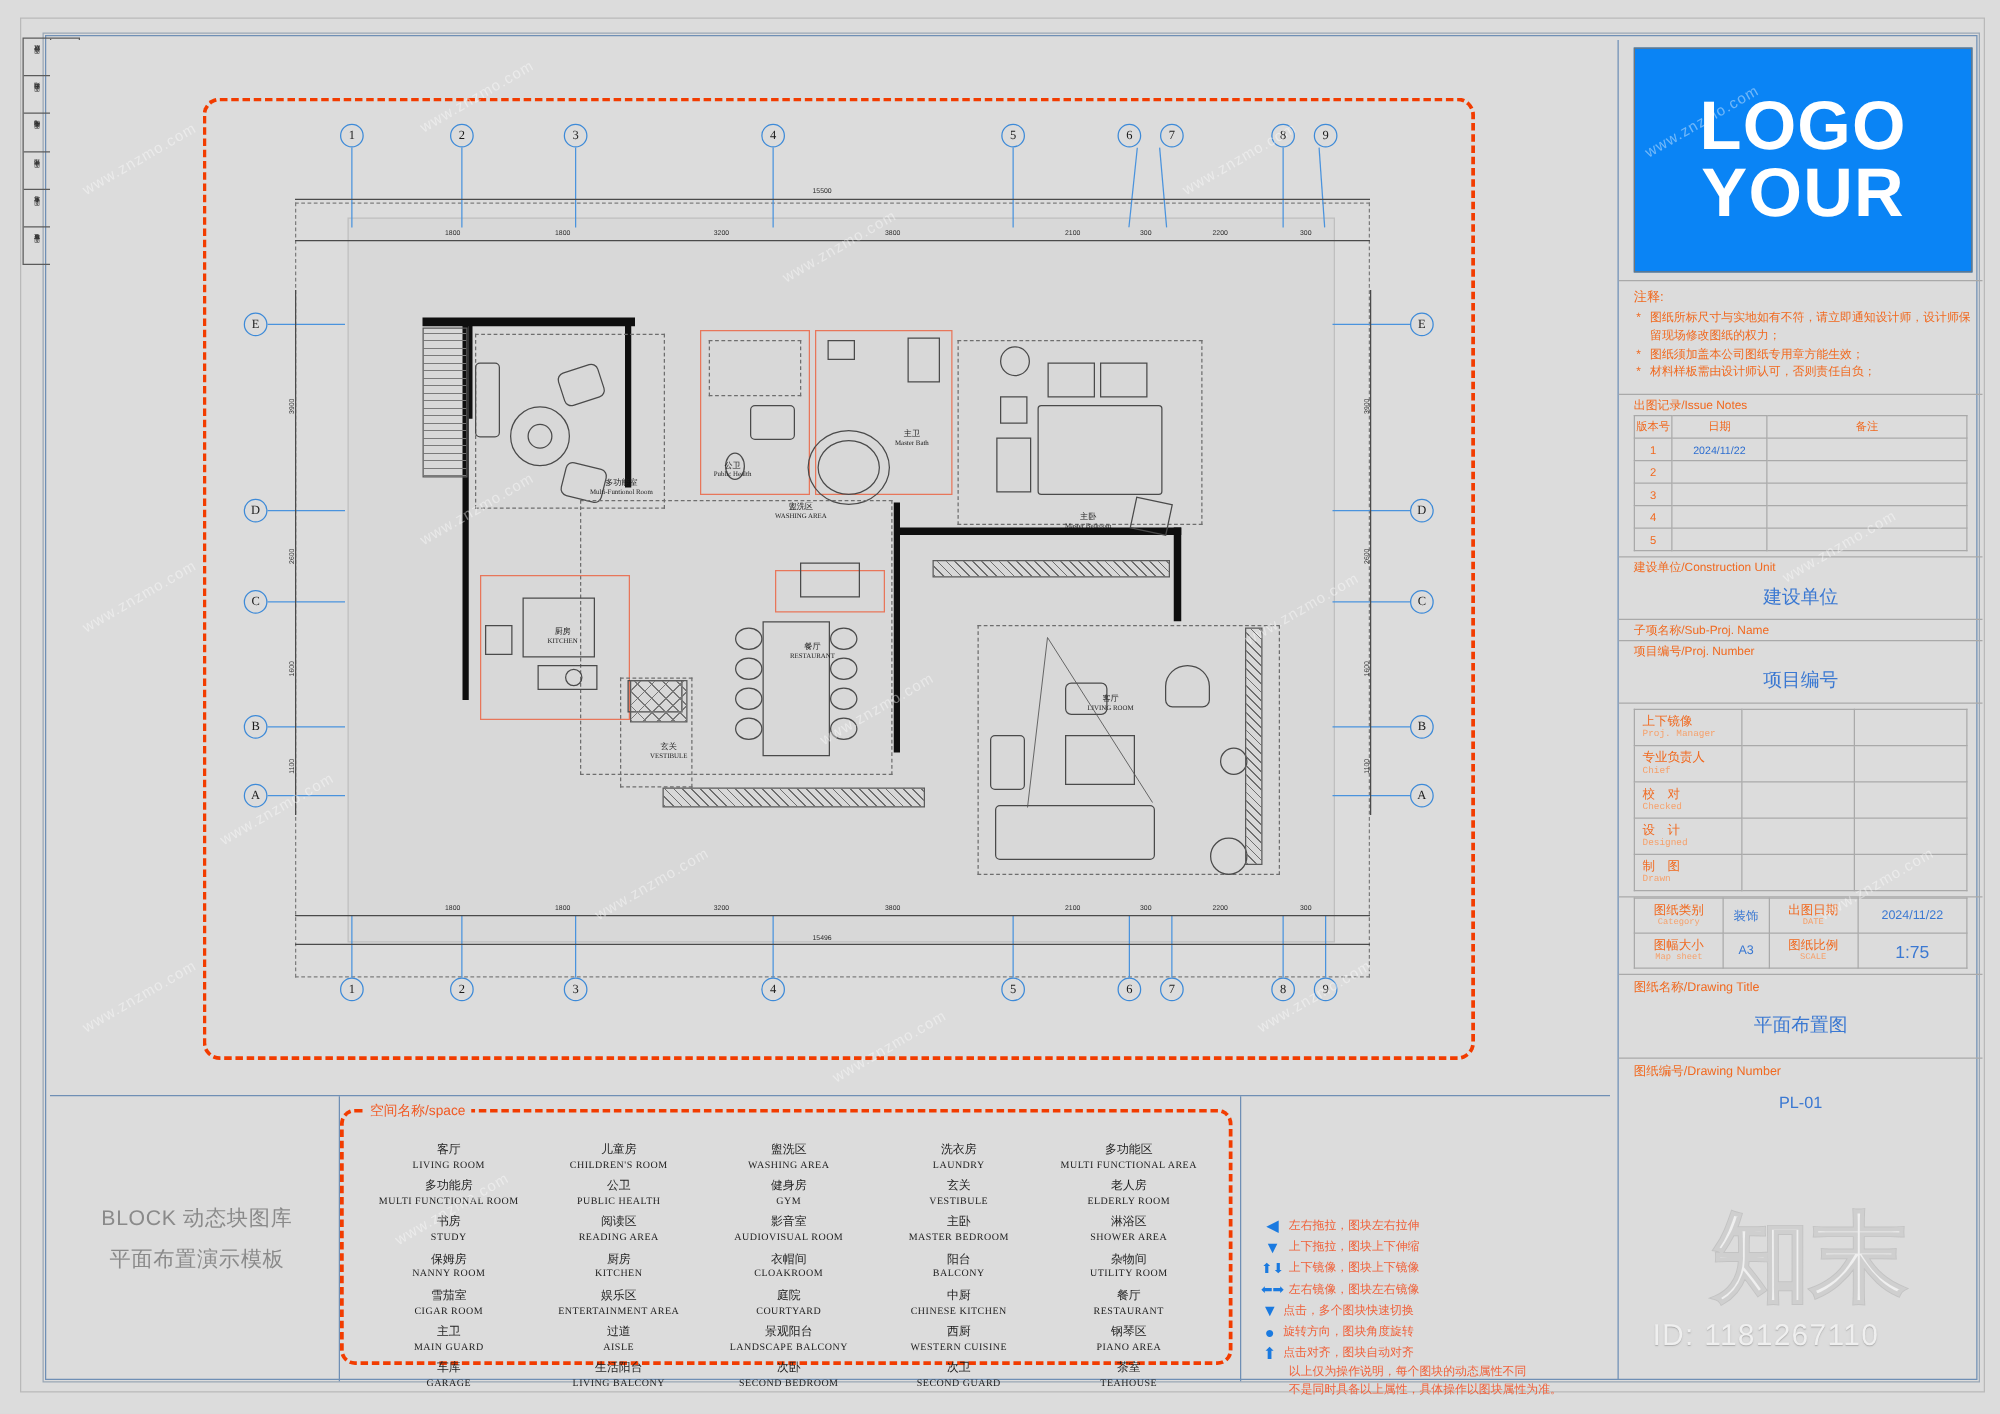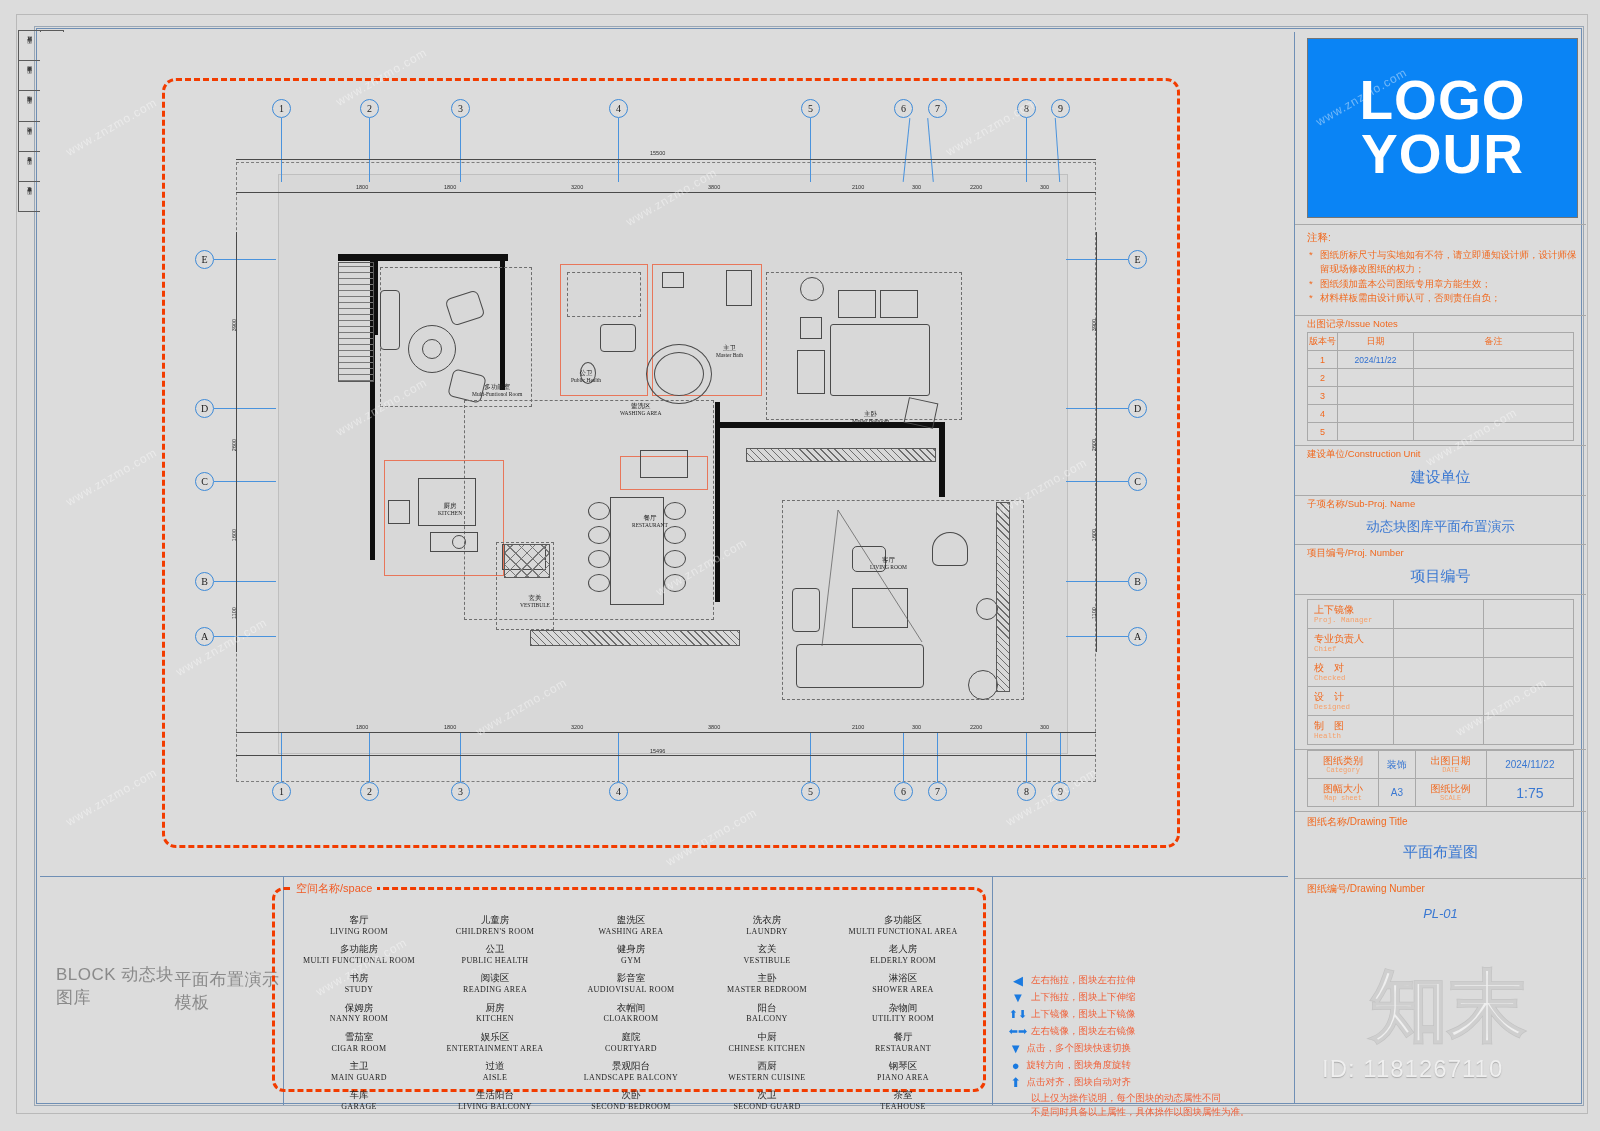--- a/index.html
+++ b/index.html
@@ -68,22 +68,22 @@
   .room-dash { position:absolute; border:1px dashed #6e6e6e; }
   .room-red  { position:absolute; border:1px solid #e8765a; }
   .furn { position:absolute; border:1px solid #4a4a4a; background:transparent; }
   .furn-r { position:absolute; border:1px solid #4a4a4a; border-radius:50%; }
   .room-label { position:absolute; text-align:center; white-space:nowrap; }
   .room-label .cn { font-size:6.5px; color:#1c1c1c; font-family:"Liberation Sans",sans-serif; display:block; line-height:1.25;}
   .room-label .en { font-size:5.5px; color:#1c1c1c; font-family:"Liberation Serif",serif; display:block; line-height:1.2;}
 
   
   .legend-wrap { position:absolute; left:40px; top:876px; width:1248px; height:228px; border-top:1px solid #6f8fb5; }
-  .legend-left { position:absolute; left:16px; top:0; width:228px; height:228px; border-right:1px solid #6f8fb5;
-                 display:flex; flex-direction:row; align-items:center; justify-content:center; }
+  .legend-left { position:absolute; left:4px; top:0; width:228px; height:228px; border-right:1px solid #6f8fb5;
+                 display:flex; flex-direction:column; align-items:center; justify-content:center;text-align:right; }
   .legend-left .t1 { font-size:17px; color:#8a8a8a; letter-spacing:0.5px; margin-bottom:10px;}
   .legend-left .t2 { font-size:17px; color:#8a8a8a; letter-spacing:0.5px;}
 
   .legend-mid { position:absolute; left:232px; top:10px; width:714px; height:205px;
                 border:3px dashed #f23c00; border-radius:12px; }
   .legend-mid-title { position:absolute; left:16px; top:-9px; background:#dcdcdc; padding:0 5px;
                       font-size:11px; color:#f15a24; white-space:nowrap;}
   .space-grid { position:absolute; left:18px; top:22px; width:676px;
                 display:grid; grid-template-columns:repeat(5,1fr); gap:2px 4px; }
   .space-cell { text-align:center; padding:2px 0; }
@@ -129,21 +129,21 @@
   table.sig td.lab .en { color:#f6a06a; font-size:7.5px; display:block; font-family:"Liberation Mono",monospace;}
 
   table.meta { width:calc(100% - 24px); margin:0 12px; border-collapse:collapse; }
   table.meta td { border:1px solid #a9a9a9; height:28px; text-align:center; }
   table.meta td.lab .cn { color:#f1691f; font-size:10px; display:block; line-height:1.1;}
   table.meta td.lab .en { color:#f6a06a; font-size:7px; display:block; font-family:"Liberation Mono",monospace;}
   table.meta td.val { color:#3a78d2; font-size:10px; }
   table.meta td.val.big { font-size:14px; }
   .dt-title { color:#f1691f; font-size:10px; padding:3px 0 0 12px; }
   .dt-value { text-align:center; color:#3a78d2; font-size:15px; padding:14px 0 16px; }
-  .dn-value { text-align:center; color:#3a78d2; font-size:13px; padding:10px 0 6px;font-style:italic; }
+  .dn-value { text-align:center; color:#3a78d2; font-size:13px; padding:10px 0 6px; }
 
   
   .wm { position:absolute; color:rgba(255,255,255,0.42); font-size:12px; font-family:"Liberation Sans",sans-serif;
         transform:rotate(-30deg); white-space:nowrap; pointer-events:none; letter-spacing:1px; }
   .wm-big { position:absolute; color:rgba(255,255,255,0.55); font-size:78px; font-weight:bold;
             -webkit-text-stroke:1.5px rgba(150,150,150,0.35); pointer-events:none;
             font-family:"Liberation Sans",sans-serif; }
   .wm-id { position:absolute; color:#efefef; font-size:24px; letter-spacing:1px;
            font-family:"Liberation Sans",sans-serif; text-shadow:0 1px 1px rgba(120,120,120,0.5); }
 </style>
@@ -657,21 +657,20 @@
       </tbody>
         </table>
     </div>
 
     <div class="tb-sec">
       <div class="sec-label">建设单位/Construction Unit</div>
       <div class="bigval">建设单位</div>
     </div>
     <div class="tb-sec">
       <div class="sec-label">子项名称/Sub-Proj. Name</div>
-      <div class="bigval sm">动态块图库平面布置演示</div>
     </div>
     <div class="tb-sec">
       <div class="sec-label">项目编号/Proj. Number</div>
       <div class="bigval">项目编号</div>
     </div>
 
     <div class="tb-sec" style="padding:4px 0;">
       <table class="sig">
         <tbody>
             <tr>
@@ -702,21 +701,21 @@
           <td class="lab">
                 <span class="cn">设　计</span>
                 <span class="en">Designed</span>
               </td>
           <td></td>
           <td></td>
         </tr>
         <tr>
           <td class="lab">
                 <span class="cn">制　图</span>
-                <span class="en">Health</span>
+                <span class="en">Drawn</span>
               </td>
           <td></td>
           <td></td>
         </tr>
       </tbody>
         </table>
     </div>
 
     <div class="tb-sec" style="padding:0 0 4px 0;">
       <table class="meta">

